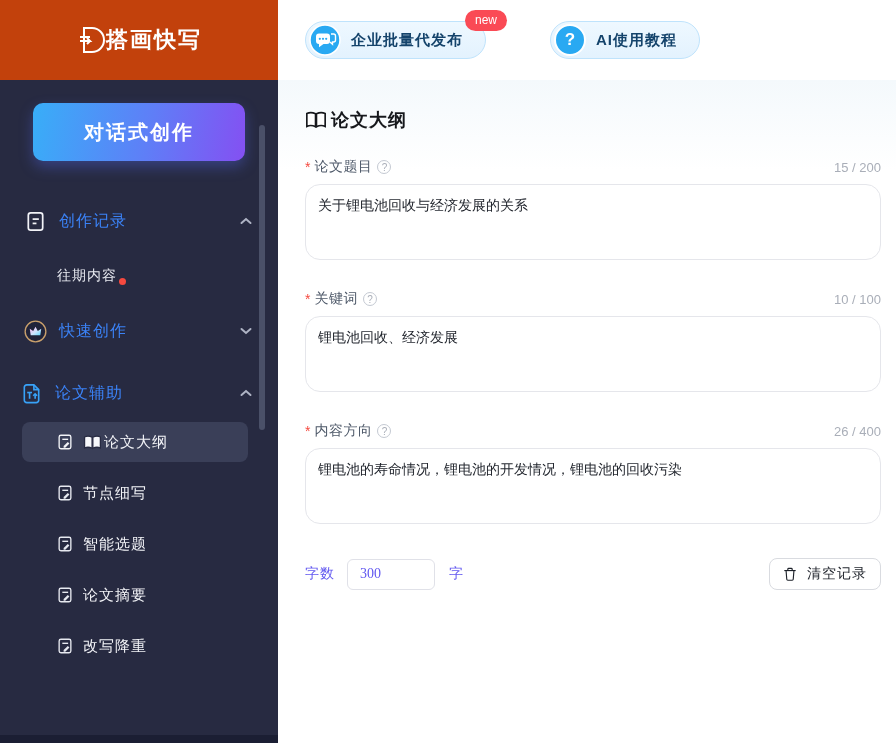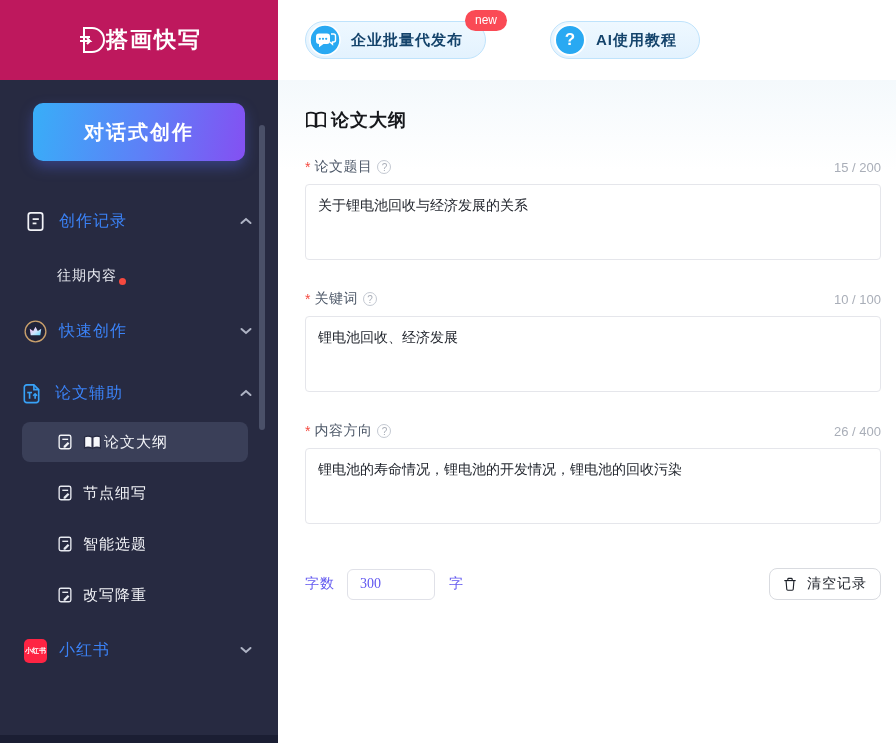--- a/index.html
+++ b/index.html
@@ -2,21 +2,21 @@
 <html><head>
 <meta charset="utf-8">
 <style>
   * { margin:0; padding:0; box-sizing:border-box; }
   html,body { width:896px; height:743px; overflow:hidden; }
   body { font-family:"Liberation Sans","DejaVu Sans",sans-serif; background:#fff; }
   .app { display:flex; width:896px; height:743px; }
 
   
   .sidebar { position:relative; width:278px; height:743px; background:#272a41; flex:none; }
-  .logo { height:80px; background:#be185d; display:flex; align-items:center; justify-content:center; cursor:pointer; }
+  .logo { height:80px; background:#c2410c; display:flex; align-items:center; justify-content:center; cursor:pointer; }
   .logo-icon { width:30px; height:30px; display:flex; }
   .logo-text { color:#fff; font-size:22px; font-weight:bold; letter-spacing:2px; }
 
   .cta { display:block; width:212px; height:58px; margin:23px auto 0; border:none; border-radius:10px;
          background:linear-gradient(100deg,#38aef8 0%,#5f7ef7 55%,#8450f2 100%);
          color:#fff; font-size:20px; font-weight:bold; letter-spacing:2px; cursor:pointer;
          font-family:inherit; box-shadow:0 6px 14px rgba(86,108,245,.35); }
 
   .grow { display:flex; align-items:center; height:36px; padding:0 26px 0 24px; cursor:pointer; }
   .grow .gicon { width:23px; height:23px; margin-right:12px; flex:none; display:flex; }
@@ -62,25 +62,25 @@
   .page-title .ttext { font-size:18px; font-weight:bold; color:#16181c; letter-spacing:1px; }
 
   .field { margin-top:26px; }
   .lblrow { display:flex; align-items:center; margin-bottom:8px; }
   .star { color:#f5493f; font-size:14px; margin-right:4px; }
   .flabel { color:#4e5969; font-size:14px; letter-spacing:.5px; }
   .help { width:14px; height:14px; border:1px solid #c4c9d2; border-radius:50%; margin-left:5px;
           display:inline-flex; align-items:center; justify-content:center; color:#a9aeb8; font-size:10px; }
   .help::after { content:"?"; }
   .counter { margin-left:auto; color:#a9aeb8; font-size:13px; }
-  .field textarea { width:100%; height:76px; border:1px solid #e5e6eb; border-radius:4px; resize:none;
+  .field textarea { width:100%; height:76px; border:1px solid #e5e6eb; border-radius:15px; resize:none;
                     padding:10px 12px; font-size:14px; line-height:21px; color:#1d2129; font-family:inherit;
                     outline:none; background:#fff; }
 
-  .bottomrow { display:flex; align-items:center; margin-top:40px; }
+  .bottomrow { display:flex; align-items:center; margin-top:30px; }
   .wc-label { color:#6157f0; font-size:14px; letter-spacing:1px; }
   .wc-input { width:88px; height:31px; margin-left:12px; border:1px solid #e0e1e8; border-radius:6px;
               padding:0 12px; color:#6157f0; font-size:14px; font-family:Liberation Serif, serif; outline:none; }
   .wc-unit { color:#6157f0; font-size:14px; margin-left:14px; }
   .clear-btn { margin-left:auto; display:flex; align-items:center; gap:10px; height:32px; padding:0 13px;
                background:#fff; border:1px solid #d9dbe0; border-radius:8px; cursor:pointer; font-family:inherit; }
   .clear-btn .ctext { color:#1d2129; font-size:14px; letter-spacing:1px; }
   svg { display:block; }
 </style>
 </head>
@@ -196,43 +196,42 @@
       <span class="picon">
         <svg viewBox="0 0 20 20" fill="none" stroke="#e7e9f0" stroke-width="1.5">
           <rect x="3.5" y="2.5" width="13" height="15" rx="2"></rect>
           <line x1="7" y1="7" x2="13.5" y2="7"></line>
           <path d="M8.5 14.5 l4.6 -4.6 1.8 1.8 -4.6 4.6 h-1.8 z" fill="#e7e9f0" stroke="none"></path>
         </svg>
       </span>
       <span class="plabel">智能选题</span>
     </div>
 
-
     <div class="pitem">
       <span class="picon">
         <svg viewBox="0 0 20 20" fill="none" stroke="#e7e9f0" stroke-width="1.5">
           <rect x="3.5" y="2.5" width="13" height="15" rx="2"></rect>
           <line x1="7" y1="7" x2="13.5" y2="7"></line>
           <path d="M8.5 14.5 l4.6 -4.6 1.8 1.8 -4.6 4.6 h-1.8 z" fill="#e7e9f0" stroke="none"></path>
         </svg>
       </span>
+      <span class="plabel">论文摘要</span>
+    </div>
+
+    <div class="pitem">
+      <span class="picon">
+        <svg viewBox="0 0 20 20" fill="none" stroke="#e7e9f0" stroke-width="1.5">
+          <rect x="3.5" y="2.5" width="13" height="15" rx="2"></rect>
+          <line x1="7" y1="7" x2="13.5" y2="7"></line>
+          <path d="M8.5 14.5 l4.6 -4.6 1.8 1.8 -4.6 4.6 h-1.8 z" fill="#e7e9f0" stroke="none"></path>
+        </svg>
+      </span>
       <span class="plabel">改写降重</span>
     </div>
 
-    <div class="grow m-xhs">
-      <span class="gicon">
-        <span class="xhs-icon">小红书</span>
-      </span>
-      <span class="glabel">小红书</span>
-      <span class="chev">
-        <svg width="12" height="8" viewBox="0 0 12 8" fill="none" stroke="#aeb3c4" stroke-width="2" stroke-linecap="round">
-            <polyline points="1.5,2 6,6 10.5,2"></polyline>
-          </svg>
-      </span>
-    </div>
 
     <div class="side-thumb"></div>
     <div class="side-foot"></div>
   </aside>
 
   <div class="main">
 
     <header class="topbar">
       <button class="pill">
         <span class="pico">

